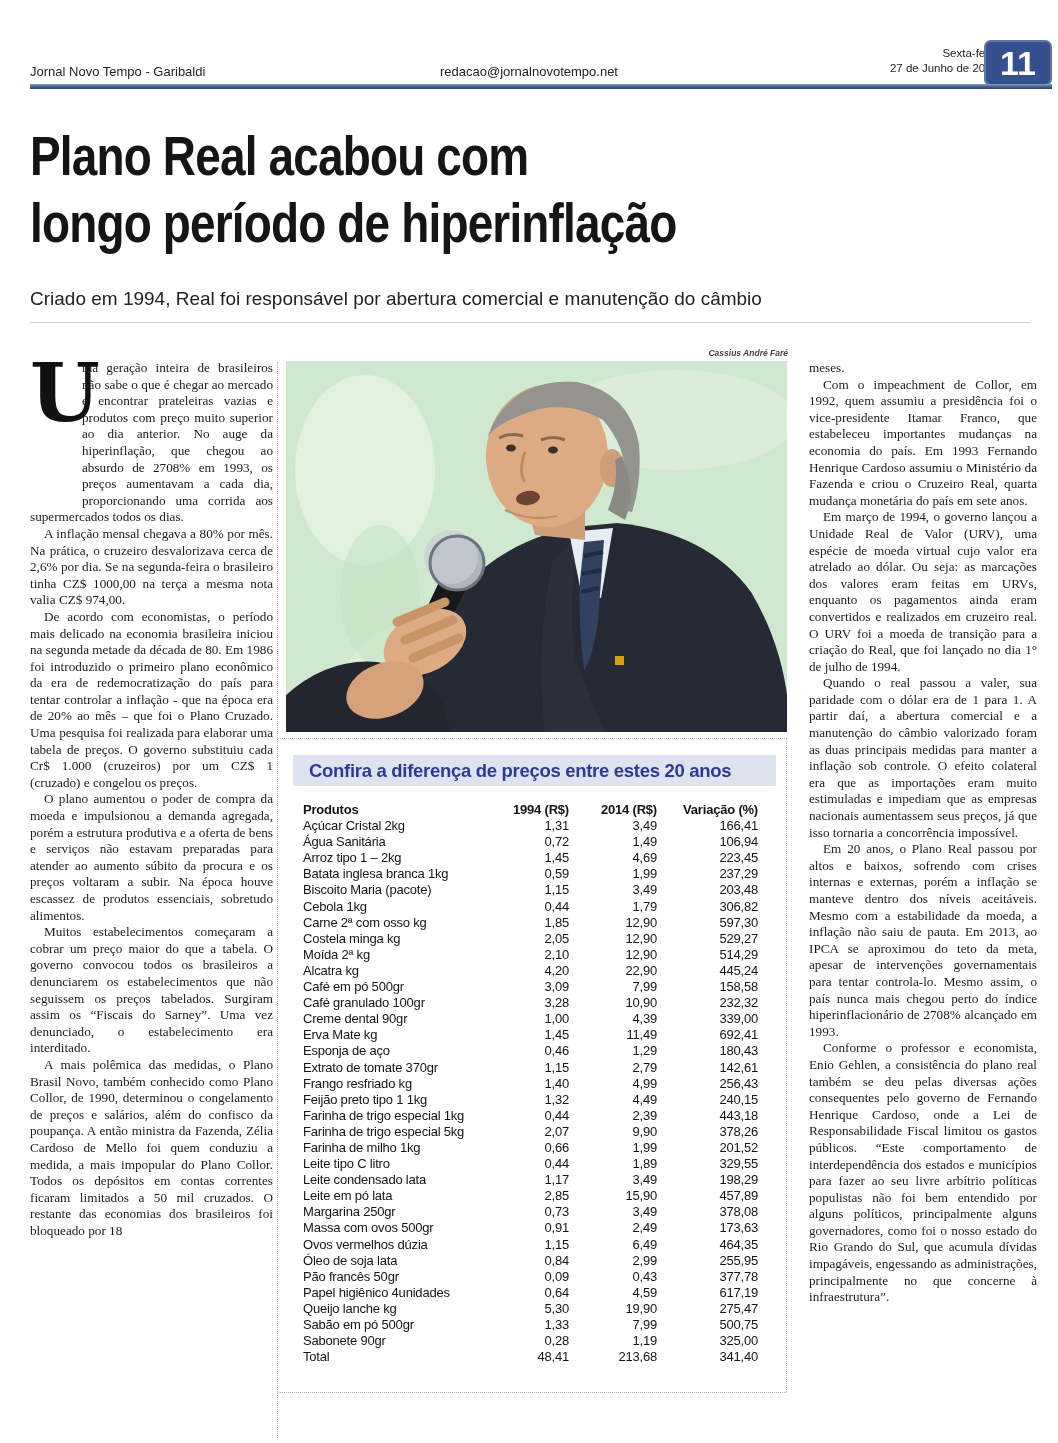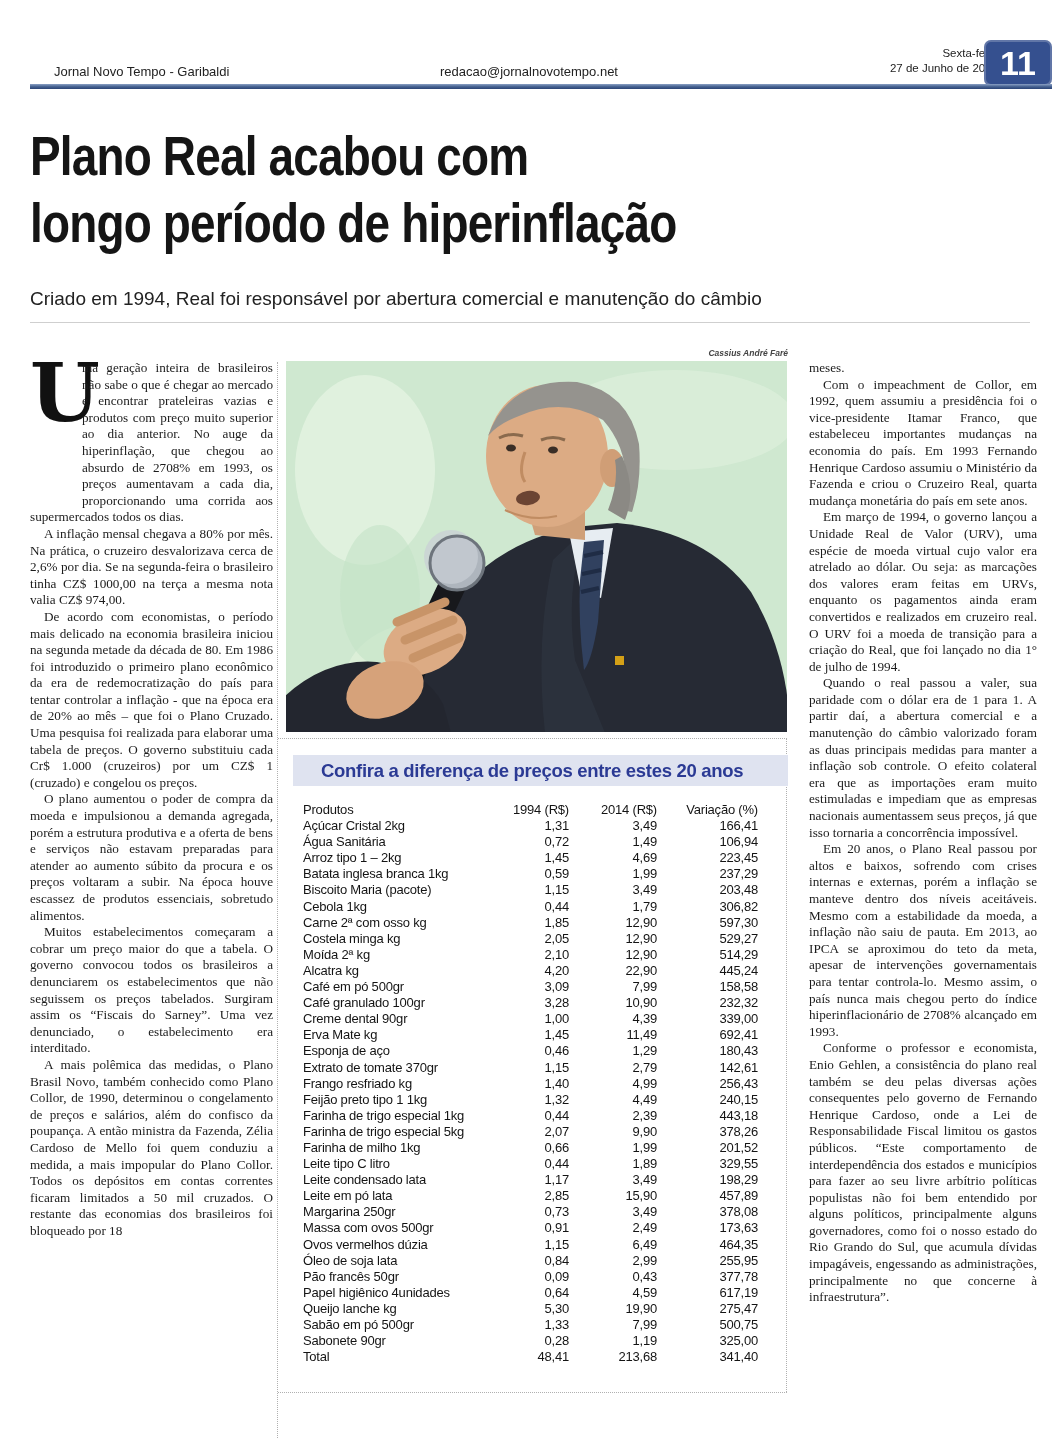--- a/index.html
+++ b/index.html
@@ -1,20 +1,20 @@
 <!DOCTYPE html>
 <html><head>
 <meta charset="utf-8">
 <style>
   html,body{margin:0;padding:0;background:#e9e9e9;}
   .page{position:relative;width:1058px;height:1443px;margin:0 auto;background:#ffffff;
         overflow:hidden;font-family:"Liberation Serif",serif;color:#1b1b1b;}
 
   
-  .m-pub{position:absolute;left:30px;top:64px;font:13px "Liberation Sans",sans-serif;color:#222;margin-left:24px;}
+  .m-pub{position:absolute;left:30px;top:64px;font:13px "Liberation Sans",sans-serif;color:#222;}
   .m-email{position:absolute;left:0;right:0;top:64px;text-align:center;
            font:13px "Liberation Sans",sans-serif;color:#222;}
   .m-datebox{position:absolute;right:60px;top:46px;text-align:right;
              font:11.5px/15px "Liberation Sans",sans-serif;color:#222;}
   .m-pagenum{position:absolute;right:6px;top:40px;width:68px;height:46px;background:#35508f;
              border-radius:7px;color:#fff;font:bold 34px/46px "Liberation Sans",sans-serif;
              text-align:center;box-shadow:inset 0 0 0 2px rgba(255,255,255,.22);}
   .m-rule{position:absolute;left:30px;right:6px;top:84px;height:5px;
           background:linear-gradient(#8aa0c4 0%,#44608f 55%,#2c4476 100%);}
 
@@ -43,25 +43,25 @@
 
   
   .photo-credit{position:absolute;left:285px;top:348px;width:503px;text-align:right;
                 font:italic bold 8.5px "Liberation Sans",sans-serif;color:#444;}
   .photo{position:absolute;left:285px;top:360px;width:503px;height:373px;}
   .photo svg{display:block;}
 
   
   .tbl-title{position:absolute;left:293px;top:755px;width:467px;height:31px;background:#dfe3f0;
              color:#2b3a94;font:bold 18.5px/31px "Liberation Sans",sans-serif;
-             letter-spacing:-.3px;padding-left:28px;}
+             letter-spacing:-.3px;padding-left:16px;}
   .price-table{position:absolute;left:303px;top:802px;width:455px;border-collapse:collapse;}
   .price-table th,.price-table td{padding:0;font:13px/16.1px "Liberation Sans",sans-serif;
              letter-spacing:-.2px;white-space:nowrap;color:#141414;}
-  .price-table th{font-weight:normal;text-align:right;}
+  .price-table th{font-weight:bold;text-align:right;}
   .price-table th.prod{text-align:left;}
   .price-table td.num{text-align:right;}
   .price-table tfoot td{font-weight:normal;}
   .price-table tfoot td.num{text-align:right;}
 </style>
 </head>
 <body>
 
 <div class="page">
 

